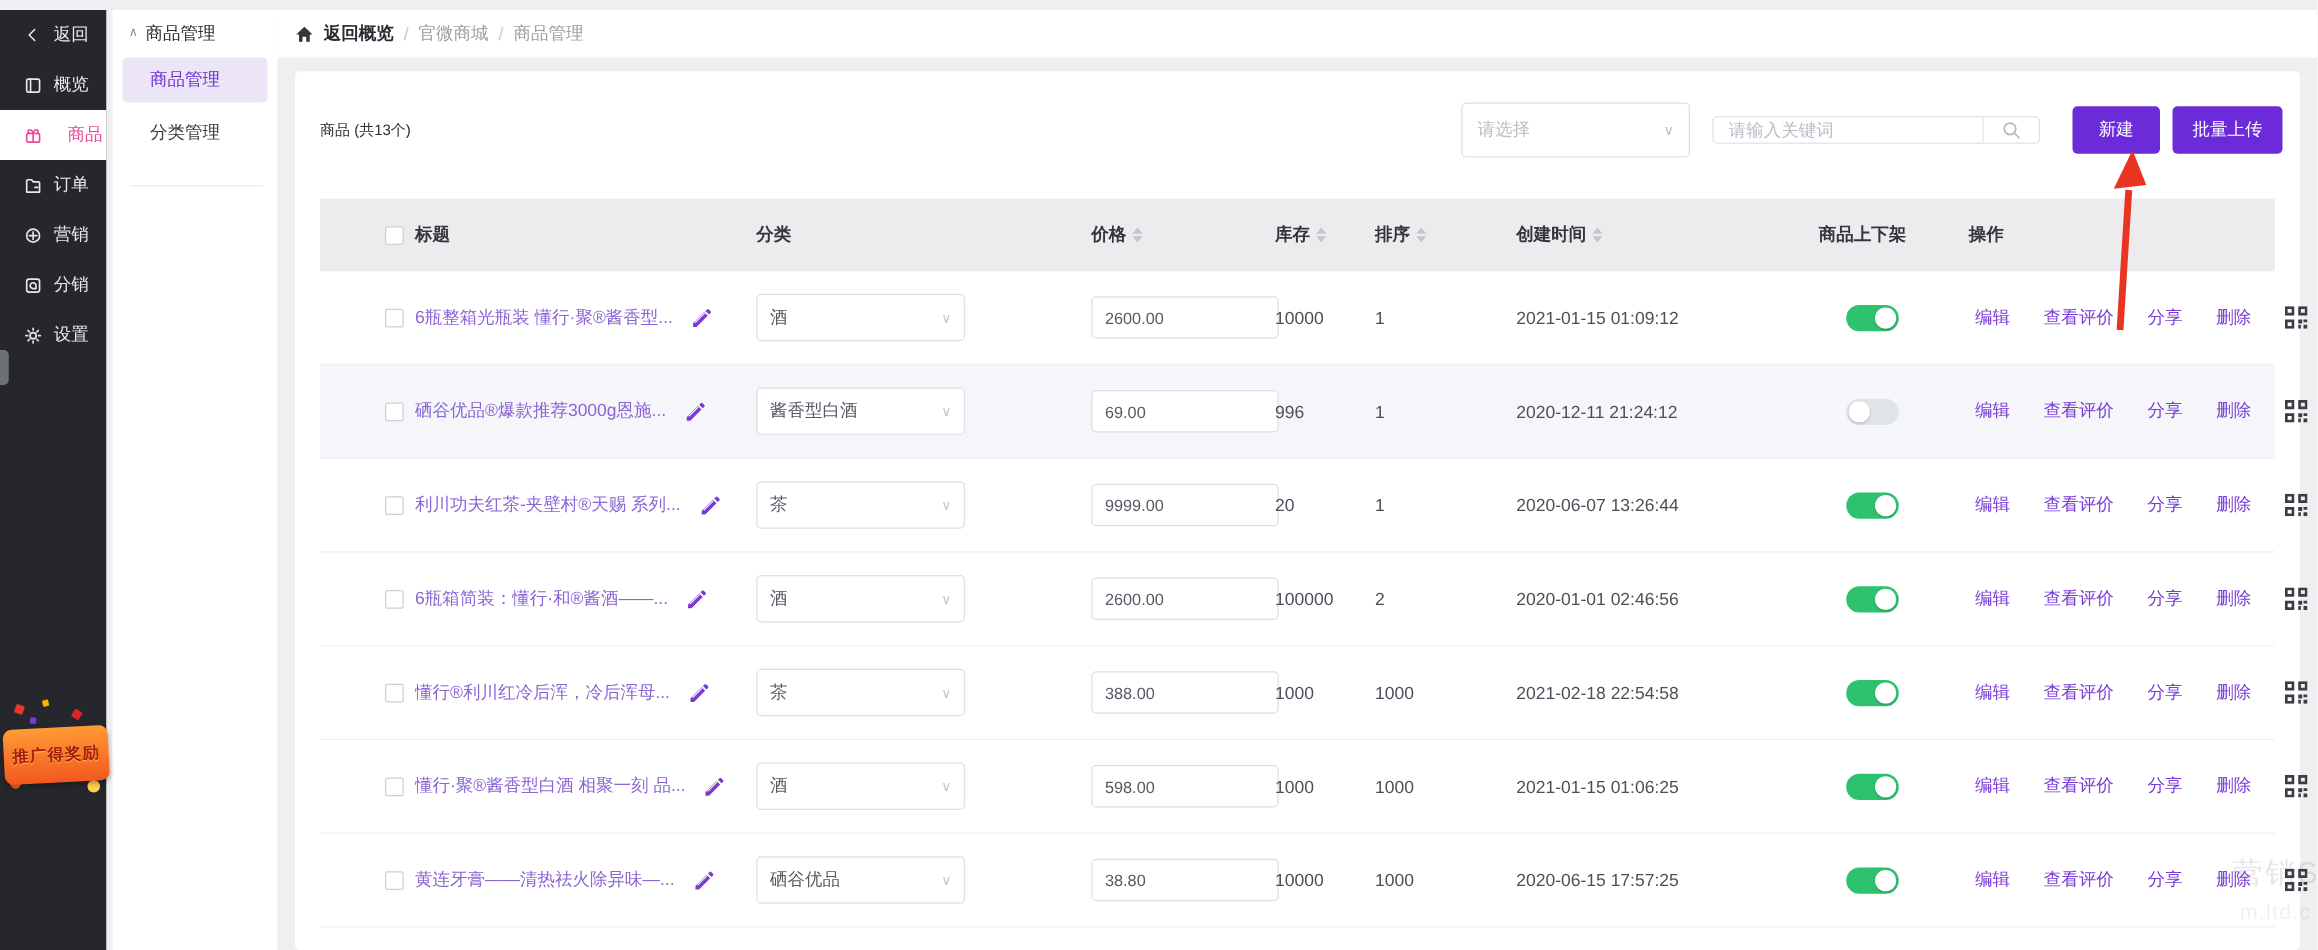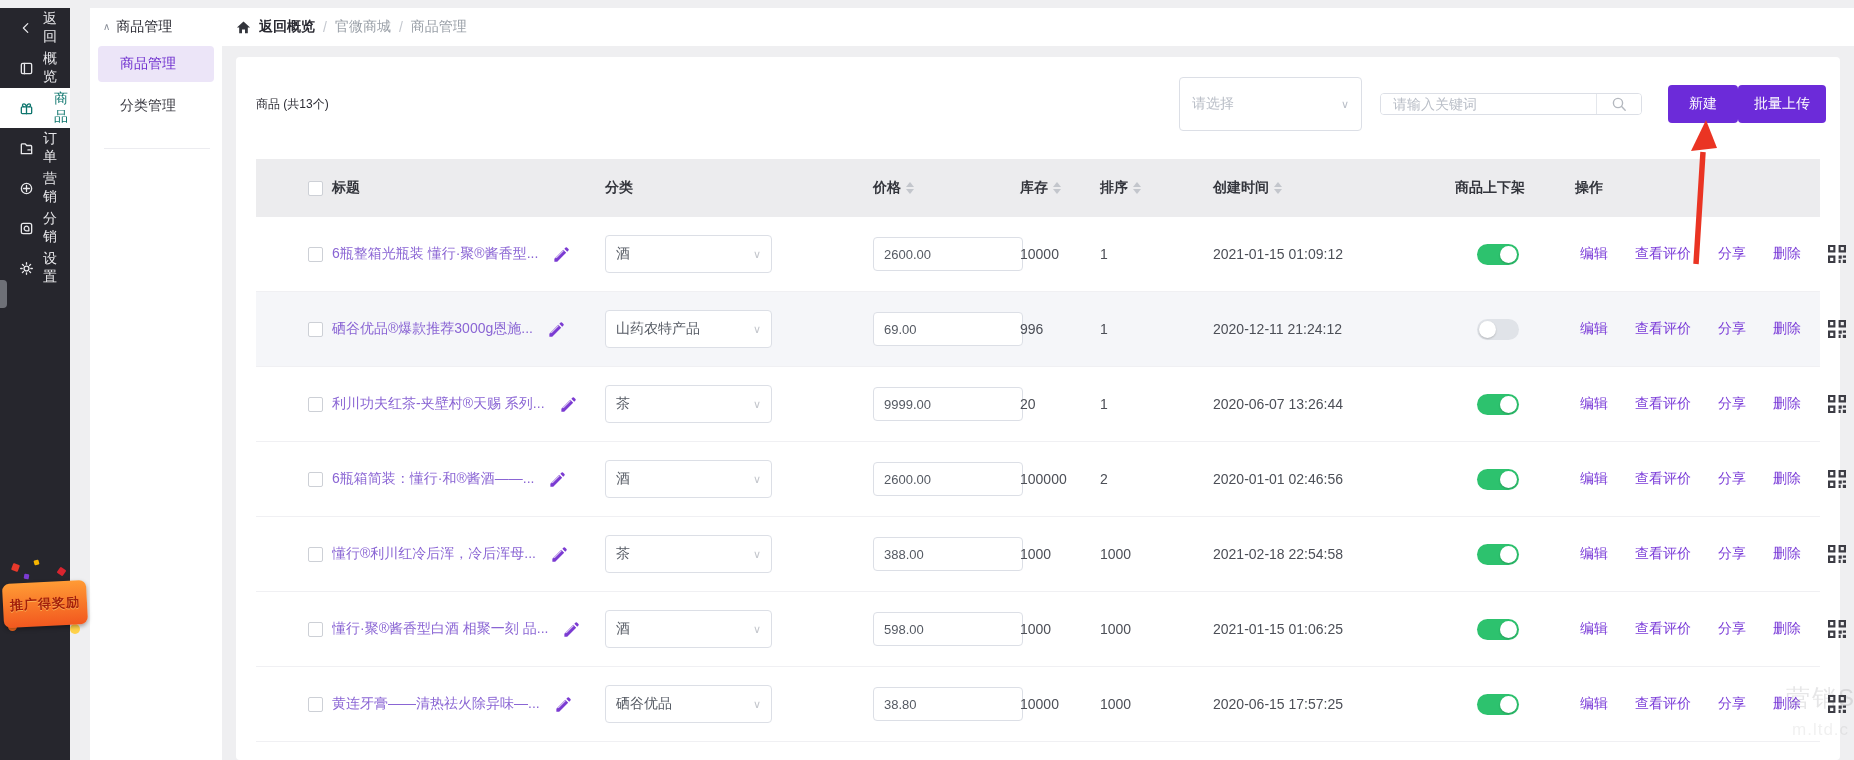--- a/index.html
+++ b/index.html
@@ -2,24 +2,24 @@
 <html><head>
 <meta charset="utf-8">
 <style>
   * { margin:0; padding:0; box-sizing:border-box; }
   html,body { width:1854px; height:760px; overflow:hidden; }
   body {
     font-family:"Liberation Sans","DejaVu Sans",sans-serif;
     background:#efeff1; position:relative; color:#333;
   }
   
-  .sidebar { position:absolute; left:0; top:8px; width:70px; height:752px; background:#26262d; z-index:5; }
+  .sidebar { position:absolute; left:0; top:8px; width:85px; height:752px; background:#26262d; z-index:5; }
   .side-item { display:flex; align-items:center; height:40px; padding-left:18px; gap:9px;
     color:#e9e9ec; font-size:14px; cursor:pointer; }
-  .side-item.active { background:#ffffff; color:#0f766e;gap:20px; }
+  .side-item.active { background:#ffffff; color:#ec4899;gap:20px; }
   .side-item .ic { width:16px; height:16px; flex:0 0 16px; display:flex; align-items:center; justify-content:center; }
   .side-item svg { stroke:currentColor; fill:none; stroke-width:1.4; stroke-linecap:round; stroke-linejoin:round; }
   .edge-handle { position:absolute; left:0; top:272px; width:7px; height:28px; background:#c7cbd3; opacity:.45; border-radius:0 4px 4px 0; }
   
   .promo { position:absolute; left:0; top:550px; width:90px; height:96px; cursor:pointer; }
   .promo-banner { position:absolute; left:3px; top:24px; width:84px; height:44px;
     background:linear-gradient(180deg,#ff9b35,#f2581f); border-radius:7px; transform:rotate(-3deg);
     display:flex; align-items:center; justify-content:center;
     box-shadow:0 2px 4px rgba(0,0,0,.35); }
   .promo-banner span { font-size:13px; font-weight:bold; color:#a31f0c; letter-spacing:1px;
@@ -47,32 +47,32 @@
   .crumb-bar .home { width:15px; height:15px; }
   .crumb-main { color:#2b2b33; font-weight:bold; cursor:pointer; }
   .crumb-sep { color:#c4c8cf; }
   .crumb-dim { color:#9aa0a8; cursor:pointer; }
   .crumb-cur { color:#9aa0a8; }
   
   .card { position:absolute; left:236px; top:57px; width:1604px; height:703px; background:#fff; border-radius:4px; z-index:2; }
   .card-head { display:flex; align-items:center; padding:28px 14px 0 20px; height:66px; }
   .page-title { font-size:12px; color:#2b2b33; }
   .controls { margin-left:auto; display:flex; align-items:center; }
-  .fake-select { width:183px; height:54px; border:1px solid #dcdfe6; border-radius:4px;
+  .fake-select { width:183px; height:44px; border:1px solid #dcdfe6; border-radius:4px;
     display:flex; align-items:center; padding:0 12px; font-size:14px; color:#b9bec7; cursor:pointer; background:#fff; }
   .fake-select .chev { margin-left:auto; color:#b9bec7; font-size:11px; }
   .search-group { display:flex; width:262px; height:22px; border:1px solid #dcdfe6; border-radius:4px; overflow:hidden; margin-left:18px; background:#fff; }
   .search-group input { flex:1; border:none; outline:none; padding:0 12px; font-size:14px; color:#333;
     font-family:inherit; }
   .search-group input::placeholder { color:#b9bec7; }
   .search-btn { width:45px; border-left:1px solid #e4e7ec; display:flex; align-items:center; justify-content:center; cursor:pointer; background:#fff; }
   .btn { height:38px; border:none; border-radius:4px; background:#6c2bd9; color:#fff; font-size:14px;
     font-family:inherit; cursor:pointer; padding:0 16px; }
   .btn.new { margin-left:26px; min-width:70px; }
-  .btn.batch { min-width:88px; }
+  .btn.batch { margin-left:10px; min-width:88px; }
   
   .table { margin:36px 20px 0 20px; }
   .tgrid { display:grid; grid-template-columns:16px 281px 268px 147px 80px 113px 242px 120px 1fr;
     align-items:center; padding-left:52px; }
   .thead { background:#ececee; height:58px; font-size:14px; font-weight:bold; color:#33353c; }
   .th { display:flex; align-items:center; gap:5px; }
   .th.title-h { margin-left:8px; }
   .sorter { display:inline-flex; flex-direction:column; gap:2px; cursor:pointer; }
   .sorter i { width:0; height:0; border-left:4px solid transparent; border-right:4px solid transparent; display:block; }
   .sorter .up { border-bottom:5px solid #c3c6cc; }
@@ -329,21 +329,21 @@
       <span class="title-link">硒谷优品®爆款推荐3000g恩施...</span>
       <span class="pencil">
         <svg width="19" height="19" viewBox="0 0 24 24" fill="#7b3bd2">
           <path d="M3 17.4 V21 h3.6 L17.9 9.7 l-3.6-3.6 L3 17.4 z M20.8 6.8 a1.2 1.2 0 0 0 0-1.7 L18.9 3.2 a1.2 1.2 0 0 0-1.7 0 L15.6 4.8 l3.6 3.6 1.6-1.6 z"></path>
           <path d="M5.2 16.6 l9.6-9.6" stroke="#fff" stroke-width="1.1" fill="none"></path>
         </svg>
       </span>
     </div>
     <div>
       <div class="row-select">
-        <span>山药农特产品</span>
+        <span>酱香型白酒</span>
         <span class="chev">∨</span>
       </div>
     </div>
     <div><input class="price-input" value="69.00" style=""></div>
     <div class="num">996</div>
     <div class="num">1</div>
     <div class="time">2020-12-11 21:24:12</div>
     <div>
       <div class="toggle off">
               <span class="knob"></span>

